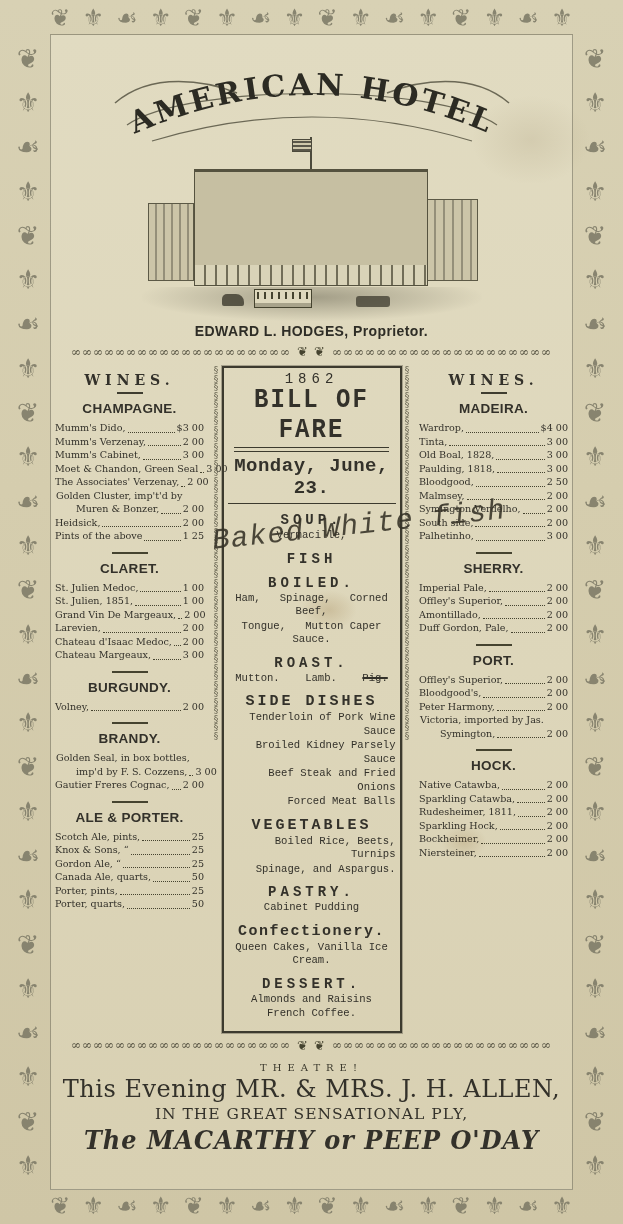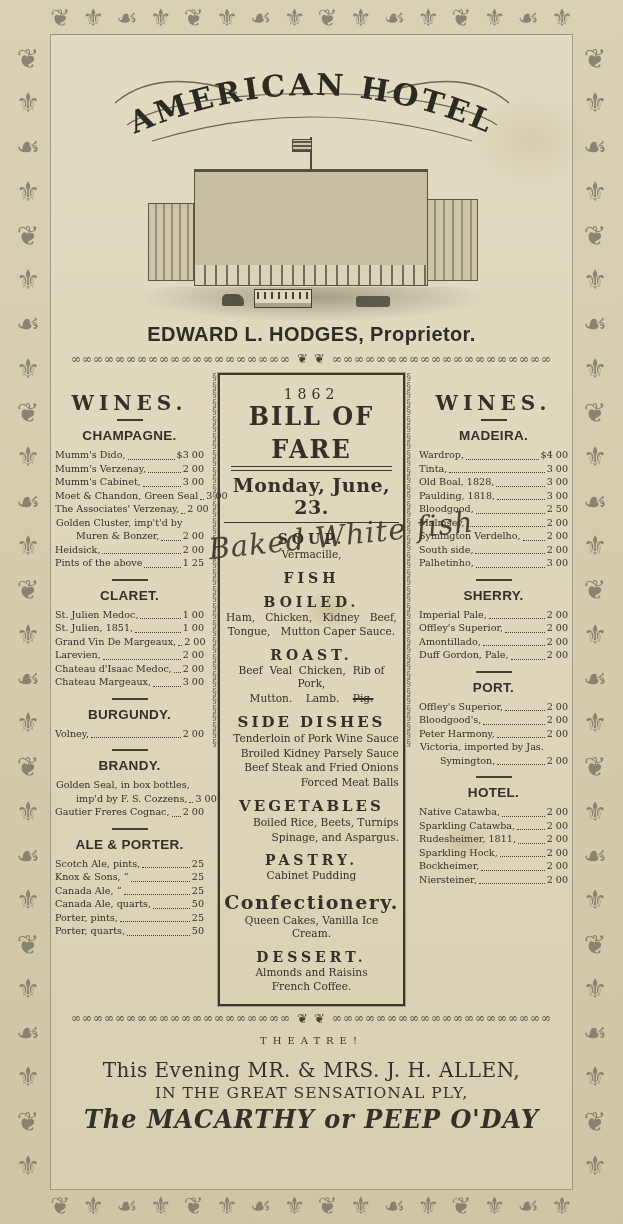--- a/index.html
+++ b/index.html
@@ -47,64 +47,64 @@
     background:repeating-linear-gradient(0deg,#5a574a 0 2px,#cfc8ab 2px 4px);border:.5px solid #4c4a3c;}
   .street{position:absolute;left:0;bottom:0;width:100%;height:34px;
     background:radial-gradient(ellipse at 50% 30%,rgba(88,85,68,.45),rgba(88,85,68,0) 72%);}
   .streetcar{position:absolute;left:112px;bottom:13px;width:56px;height:17px;background:#ded8bd;
     border:1px solid #45432f;
     box-shadow:inset 0 -4px 0 rgba(69,67,47,.35);}
   .streetcar:after{content:"";position:absolute;left:2px;top:2px;right:2px;height:7px;
     background:repeating-linear-gradient(90deg,#45432f 0 2px,transparent 2px 7px);}
   .carriage{position:absolute;right:92px;bottom:14px;width:34px;height:11px;background:rgba(60,58,45,.75);border-radius:3px;}
   .horse{position:absolute;left:80px;bottom:15px;width:22px;height:12px;background:rgba(60,58,45,.8);border-radius:5px 8px 2px 2px;}
-  .proprietor{font-family:"Liberation Sans",sans-serif;font-weight:bold;font-size:20px;letter-spacing:.4px;color:#2e2d26;margin-top:2px;}
+  .proprietor{font-family:"Liberation Sans",sans-serif;font-weight:bold;font-size:14px;letter-spacing:.4px;color:#2e2d26;margin-top:2px;}
   
   .chain{height:17px;display:flex;align-items:center;justify-content:center;overflow:hidden;
     white-space:nowrap;color:#504d3d;font-size:12px;letter-spacing:1px;margin:4px 2px 0;}
   .chain-center{font-size:13px;padding:0 6px;color:#45432f;}
   
   .columns{display:flex;justify-content:space-between;padding:4px 3px 0;}
   .wine-col{width:151px;}
-  .wines-title{font-size:20px;font-weight:bold;letter-spacing:5px;text-align:center;margin-top:20px;}
+  .wines-title{font-size:14px;font-weight:bold;letter-spacing:5px;text-align:center;margin-top:8px;}
   .wines-title-rule{width:26px;height:2px;background:#3f3d30;margin:4px auto 2px;}
   .group-rule{width:36px;height:2px;background:#45432f;margin:9px auto 2px;}
   .group-title{font-family:"Liberation Sans",sans-serif;font-weight:bold;font-size:13.5px;
     letter-spacing:.3px;text-align:center;margin:7px 0 5px;}
   .row{display:flex;font-size:9.6px;line-height:13.5px;padding:0 1px;}
   .row .name{white-space:nowrap;}
   .row .dots{flex:1;min-width:4px;border-bottom:1.5px dotted #45432f;margin:0 2px 2px;}
   .row .price{white-space:nowrap;text-align:right;}
   .row.preline{padding-left:2px;}
   .row.indent{padding-left:22px;}
   
   .bof-wrap{width:202px;display:flex;align-items:stretch;margin-top:2px;}
   .bof-edge{width:11px;overflow:hidden;font-size:9px;line-height:8.5px;color:#5d5a48;
     white-space:pre-line;text-align:center;}
   .bof-box{flex:1;border:2px solid #3c3a2e;box-shadow:0 0 0 1px rgba(60,58,46,.35);
-    position:relative;text-align:center;padding:10px 4px 10px;}
+    position:relative;text-align:center;padding:2px 4px 10px;font-family:Liberation Mono, monospace;}
   .bof-year{font-size:14px;letter-spacing:5px;margin-top:1px;}
   .bof-title{font-size:24px;font-weight:bold;letter-spacing:2px;transform:scaleY(1.12);margin-top:1px;}
   .bof-title-rule{width:92%;height:3px;border-top:1px solid #3c3a2e;border-bottom:1px solid #3c3a2e;margin:5px auto 3px;}
   .bof-date{font-size:19px;font-weight:bold;letter-spacing:.5px;margin:3px 0 4px;}
   .bof-date-rule{width:100%;height:1px;background:#3c3a2e;margin:0 auto;}
   .bof-section{margin-top:8px;}
   .sec-title{font-size:14px;font-weight:bold;letter-spacing:4px;}
   .sec-title.wide{font-size:15px;letter-spacing:3px;}
-  .sec-title.mixed{font-size:19px;letter-spacing:1.5px;font-weight:bold;}
+  .sec-title.mixed{font-size:15px;letter-spacing:1.5px;font-weight:bold;}
   .sec-line{font-size:10.6px;line-height:13.5px;white-space:pre-wrap;margin-top:1px;}
   .sec-line.left{text-align:right;padding-left:5px;}
   .strike{text-decoration:line-through;text-decoration-thickness:2px;margin-top:42px;}
   .handwriting{position:absolute;left:-12px;top:146px;width:118%;font-style:italic;
     font-size:29px;letter-spacing:1px;transform:rotate(-6deg);color:rgba(52,49,38,.88);
     white-space:nowrap;pointer-events:none;z-index:5;}
   
   .theatre{text-align:center;margin-top:8px;}
   .th-head{font-size:10px;font-weight:normal;letter-spacing:6px;color:#3a382c;}
-  .th-line1{font-size:20px;letter-spacing:.5px;margin-top:12px;}
+  .th-line1{font-size:24px;letter-spacing:.5px;margin-top:2px;}
   .th-line2{font-size:15.5px;letter-spacing:1px;margin-top:2px;}
   .th-title{font-size:24px;font-weight:bold;font-style:italic;letter-spacing:1px;margin-top:3px;transform:scaleY(1.05);}
 </style>
 </head>
 <body>
 
 <div class="page">
 
   <div class="border-strip border-top" id="bTop">
       <span>❦</span>
@@ -355,21 +355,21 @@
                 <span class="name">Scotch Ale, pints,</span>
                 <span class="dots"></span>
                 <span class="price">25</span>
               </div>
               <div class="row">
                 <span class="name">Knox &amp; Sons,  “</span>
                 <span class="dots"></span>
                 <span class="price">25</span>
               </div>
               <div class="row">
-                <span class="name">Canada Ale,   “</span>
+                <span class="name">Gordon Ale,   “</span>
                 <span class="dots"></span>
                 <span class="price">25</span>
               </div>
               <div class="row">
                 <span class="name">Canada Ale, quarts,</span>
                 <span class="dots"></span>
                 <span class="price">50</span>
               </div>
               <div class="row">
                 <span class="name">Porter, pints,</span>
@@ -440,26 +440,25 @@
           <div id="bofSections">
               <div class="bof-section">
                 <div class="sec-title ">SOUP.</div>
                 <div class="sec-line">Vermacille,</div>
               </div>
               <div class="bof-section">
                 <div class="sec-title ">FISH</div>
               </div>
               <div class="bof-section">
                 <div class="sec-title ">BOILED.</div>
-                <div class="sec-line">Ham,   Chicken,   Kidney   Beef,</div>
+                <div class="sec-line">Ham,   Spinage,   Corned   Beef,</div>
                 <div class="sec-line">Tongue,   Mutton Caper Sauce.</div>
               </div>
               <div class="bof-section">
                 <div class="sec-title ">ROAST.</div>
-                <div class="sec-line">Beef  Veal  Chicken,  Rib of Pork,</div>
                 <div class="sec-line"><span>Mutton.    Lamb.    </span><span class="strike">Pig.</span></div>
               </div>
               <div class="bof-section">
                 <div class="sec-title wide">SIDE DISHES</div>
                 <div class="sec-line left">Tenderloin of Pork Wine Sauce</div>
                 <div class="sec-line left">Broiled Kidney Parsely Sauce</div>
                 <div class="sec-line left">Beef Steak and Fried Onions</div>
                 <div class="sec-line left">Forced Meat Balls</div>
               </div>
               <div class="bof-section">
@@ -628,21 +627,21 @@
                 <span class="name">Victoria, imported by Jas.</span>
               </div>
               <div class="row indent">
                 <span class="name">Symington,</span>
                 <span class="dots"></span>
                 <span class="price">2 00</span>
               </div>
             </div>
             <div class="wine-group">
               <div class="group-rule"></div>
-              <div class="group-title">HOTEL.</div>
+              <div class="group-title">HOCK.</div>
               <div class="row">
                 <span class="name">Native Catawba,</span>
                 <span class="dots"></span>
                 <span class="price">2 00</span>
               </div>
               <div class="row">
                 <span class="name">Sparkling Catawba,</span>
                 <span class="dots"></span>
                 <span class="price">2 00</span>
               </div>

